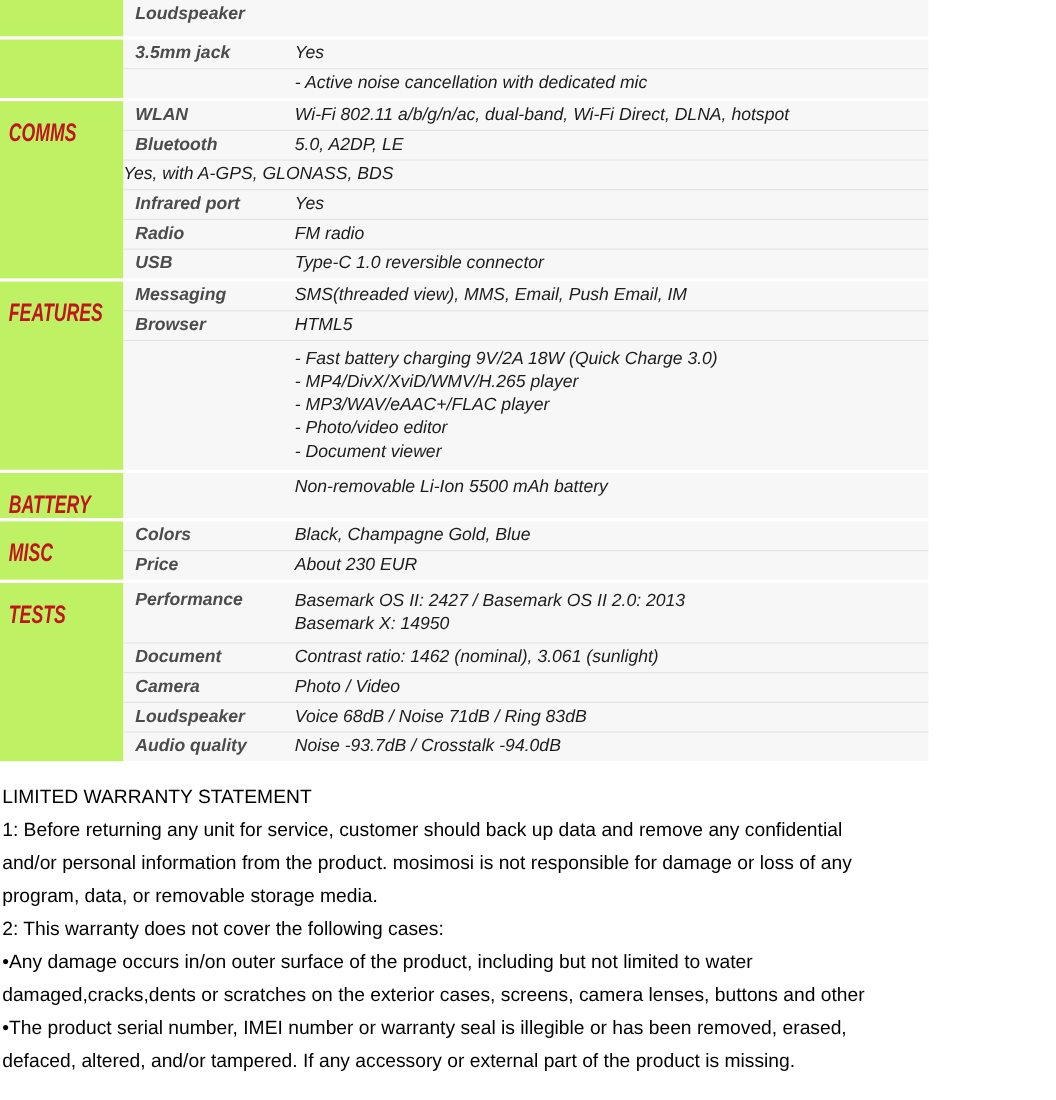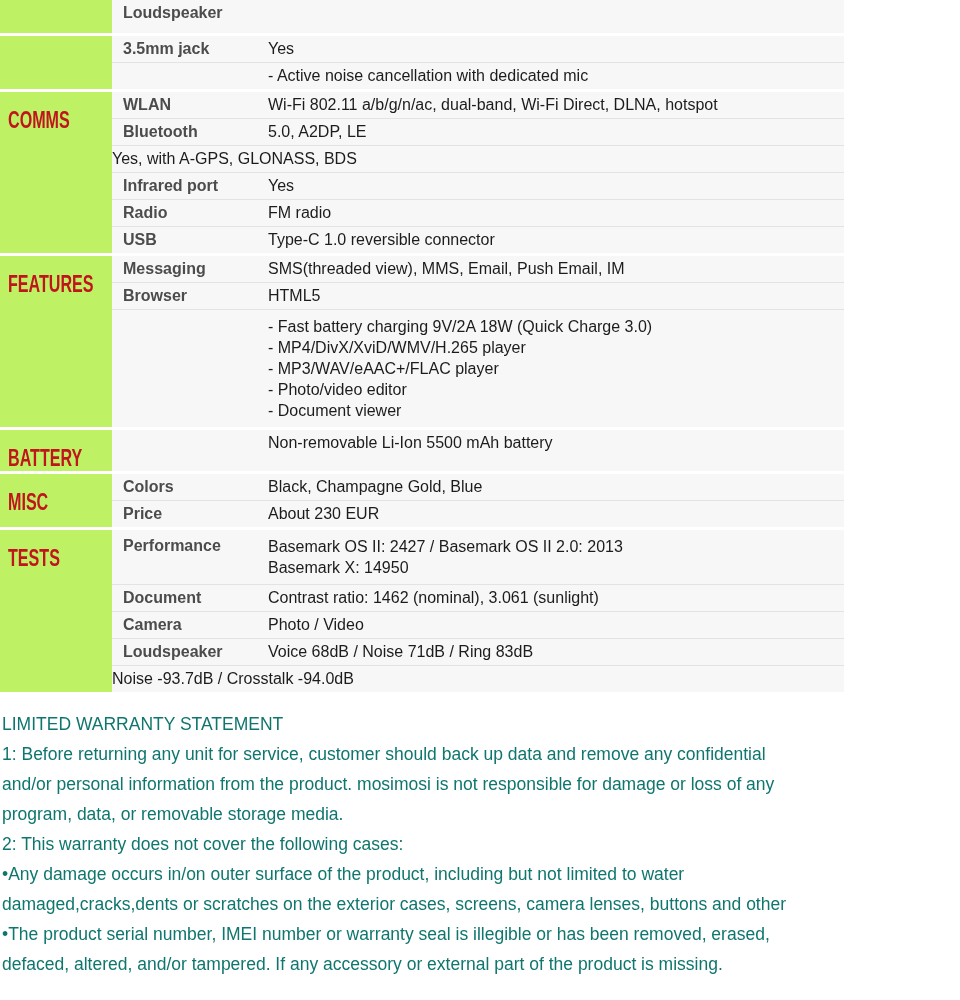--- a/index.html
+++ b/index.html
@@ -4,21 +4,21 @@
 <style>
   html, body {
     margin: 0;
     padding: 0;
     width: 960px;
     height: 1000px;
     overflow: hidden;
     background: #ffffff;
     font-family: "Liberation Sans", sans-serif;
   }
-  .spec-table { width: 844px; }
+  .spec-table { width: 844px; font-style: italic; }
   .section {
     display: flex;
     margin-bottom: 3px;
     background: #f7f7f7;
   }
   .gutter {
     width: 112px;
     flex: 0 0 112px;
     background: #bef264;
     padding-top: 15px;
@@ -52,21 +52,21 @@
     color: #1c1c1c;
     white-space: pre-line;
     padding-right: 6px;
   }
   .row.multi .cell.value { line-height: 21px; padding-top: 6px; padding-bottom: 6px; }
   .row.multi .cell.label { padding-top: 3px; }
   .warranty {
     margin-top: 17px;
     margin-left: 2px;
     width: 952px;
-    color: #0f766e;
+    color: #000000;
   }
   .warranty p {
     margin: 0;
     font-size: 17.5px;
     line-height: 30px;
     white-space: pre-line;
   }
 </style>
 </head>
 <body>
@@ -178,20 +178,21 @@
         </div>
         <div class="row">
           <div class="cell label">Camera</div>
           <div class="cell value">Photo / Video</div>
         </div>
         <div class="row">
           <div class="cell label">Loudspeaker</div>
           <div class="cell value">Voice 68dB / Noise 71dB / Ring 83dB</div>
         </div>
         <div class="row">
+          <div class="cell label">Audio quality</div>
           <div class="cell value">Noise -93.7dB / Crosstalk -94.0dB</div>
         </div>
       </div>
     </div>
   </div>
 
 <div class="warranty">
   <p>LIMITED WARRANTY STATEMENT</p>
   <p>1: Before returning any unit for service, customer should back up data and remove any confidential
 and/or personal information from the product. mosimosi is not responsible for damage or loss of any

